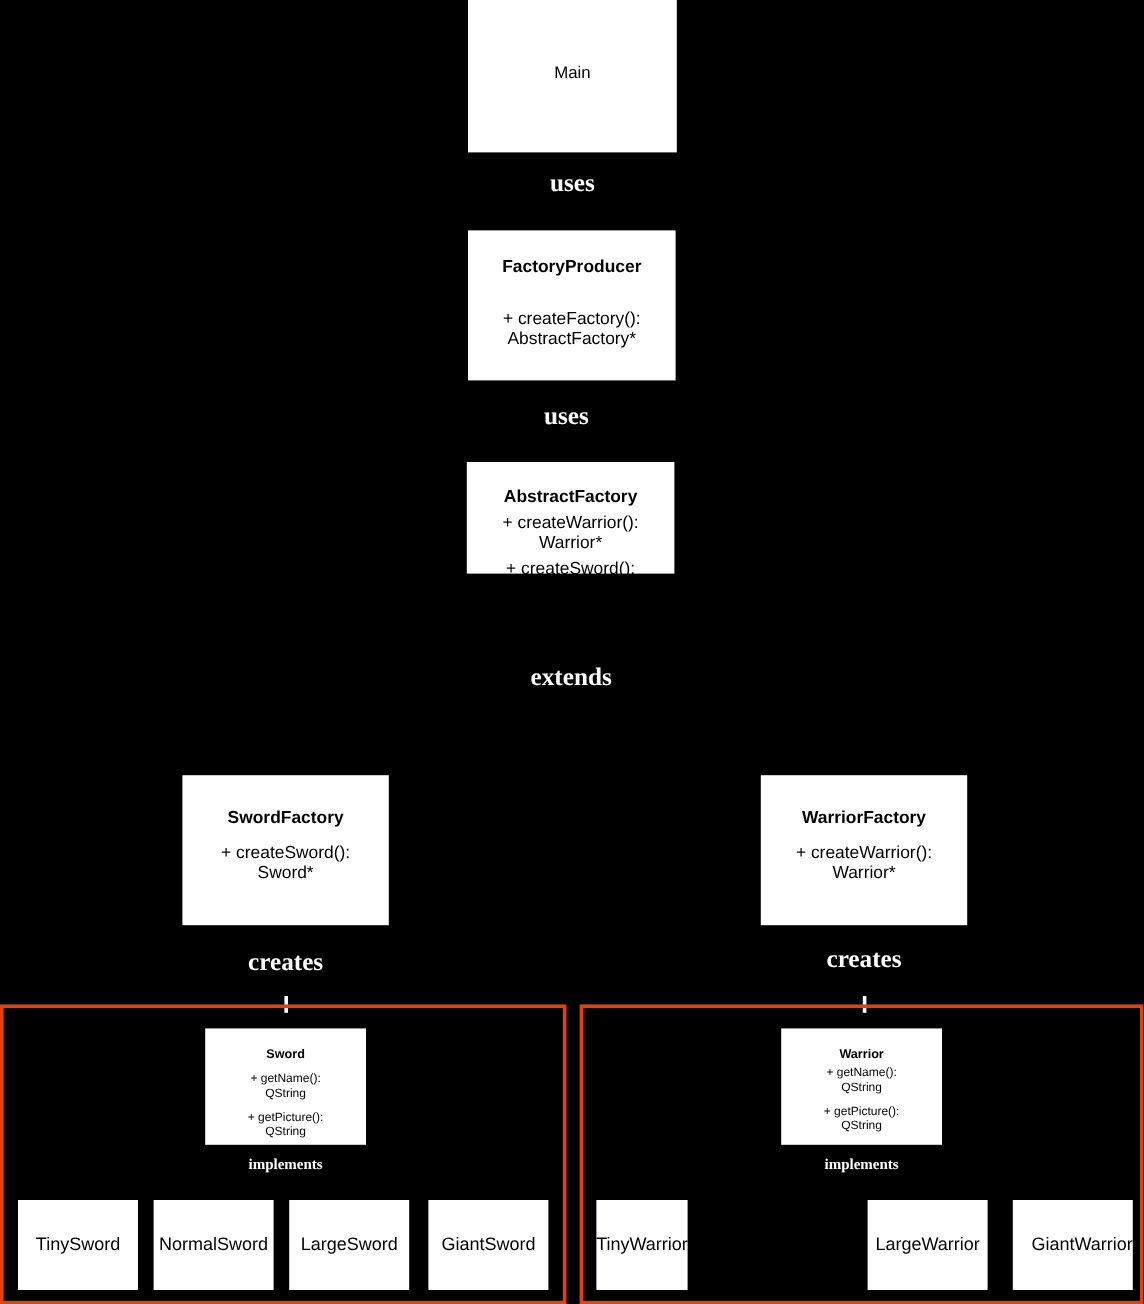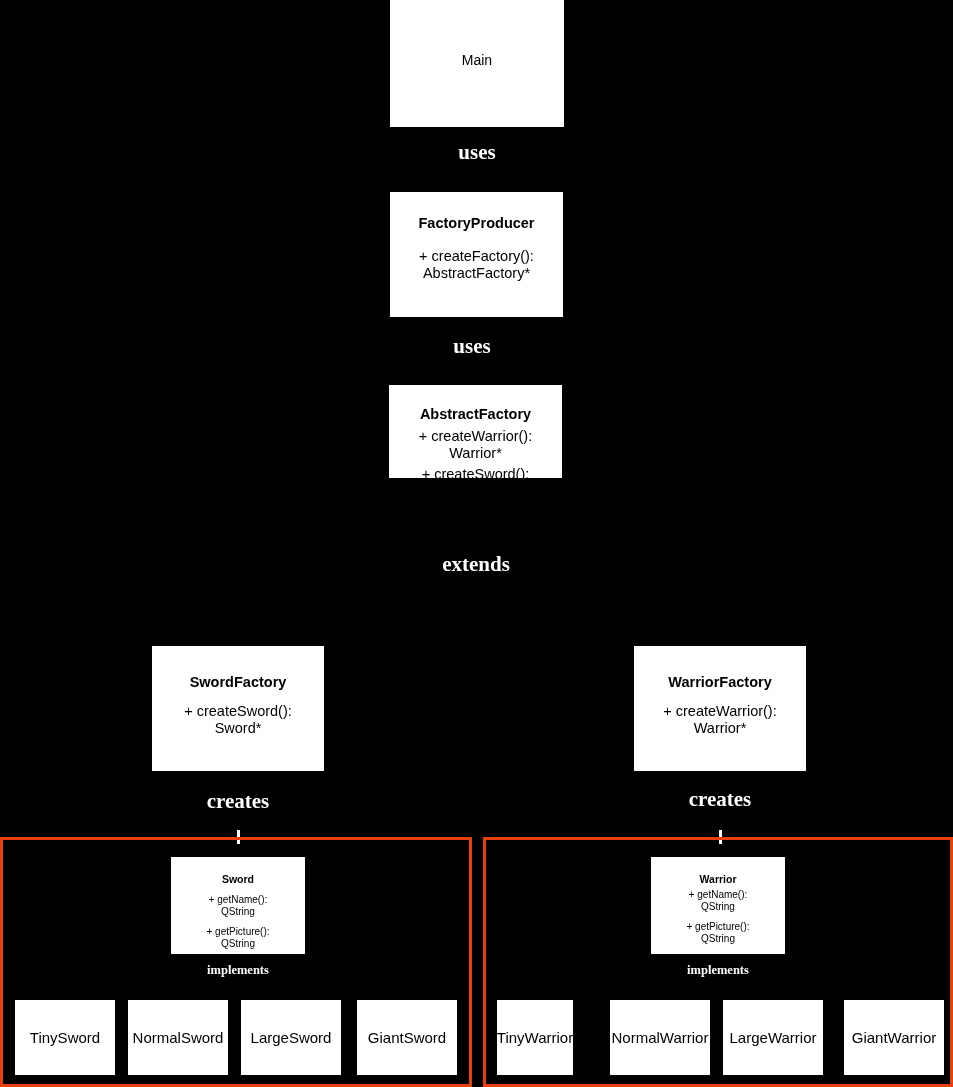--- a/index.html
+++ b/index.html
@@ -78,21 +78,21 @@
   }
 
   
   #box-main        { left: 390px; top: -3px;   width: 174px; height: 130px; font-size: 14px; }
   #box-main .lbl   { position: relative; top: -2px; }
 
   #lbl-uses-1      { left: 390px; top: 140px; width: 174px; font-size: 21px; }
 
   #box-factoryproducer { left: 390px; top: 192px; width: 173px; height: 125px;
                          font-size: 14.5px; padding-top: 23px; }
-  #box-factoryproducer .cls-name   { font-size: 14.5px; margin-bottom: 15px; }
+  #box-factoryproducer .cls-name   { font-size: 14.5px; margin-bottom: 25px; }
   #box-factoryproducer .cls-member { font-size: 14.5px; }
 
   #lbl-uses-2      { left: 385px; top: 334px; width: 174px; font-size: 21px; }
 
   #box-abstractfactory { left: 389px; top: 385px; width: 173px; height: 93px;
                          font-size: 14.5px; padding-top: 21px; }
   #box-abstractfactory .cls-name   { font-size: 14.5px; margin-bottom: 4px; }
   #box-abstractfactory .cls-member { font-size: 14.5px; }
   #box-abstractfactory .cls-member + .cls-member { margin-top: 3px; }
 
@@ -137,21 +137,21 @@
     height: 75px;
     font-size: 15px;
   }
   #leaf-s0 { left: 15px;  width: 100px; }
   #leaf-s1 { left: 128px; width: 100px; }
   #leaf-s2 { left: 241px; width: 100px; }
   #leaf-s3 { left: 357px; width: 100px; }
   #leaf-w0 { left: 497px; width: 76px; }
   #leaf-w1 { left: 610px; width: 100px; }
   #leaf-w2 { left: 723px; width: 100px; }
-  #leaf-w3 { left: 844px; width: 100px; }
+  #leaf-w3 { left: 844px; width: 100px; justify-content: flex-end; }
 </style>
 </head>
 <body>
 
 <div id="canvas">
 
   <div class="plain-box" id="box-main">
     <span class="lbl">Main</span>
   </div>
 
@@ -226,23 +226,20 @@
 QString</div>
     <div class="cls-member">+ getPicture():
 QString</div>
   </div>
 
   <div class="rel-label" id="lbl-implements-2">implements</div>
 
   <div class="plain-box leaf-box" id="leaf-w0">
     <span>TinyWarrior</span>
   </div>
-  <div class="plain-box leaf-box" id="leaf-w1">
-    <span>NormalWarrior</span>
-  </div>
   <div class="plain-box leaf-box" id="leaf-w2">
     <span>LargeWarrior</span>
   </div>
   <div class="plain-box leaf-box" id="leaf-w3">
     <span>GiantWarrior</span>
   </div>
 
 </div>
 
 </body></html>

